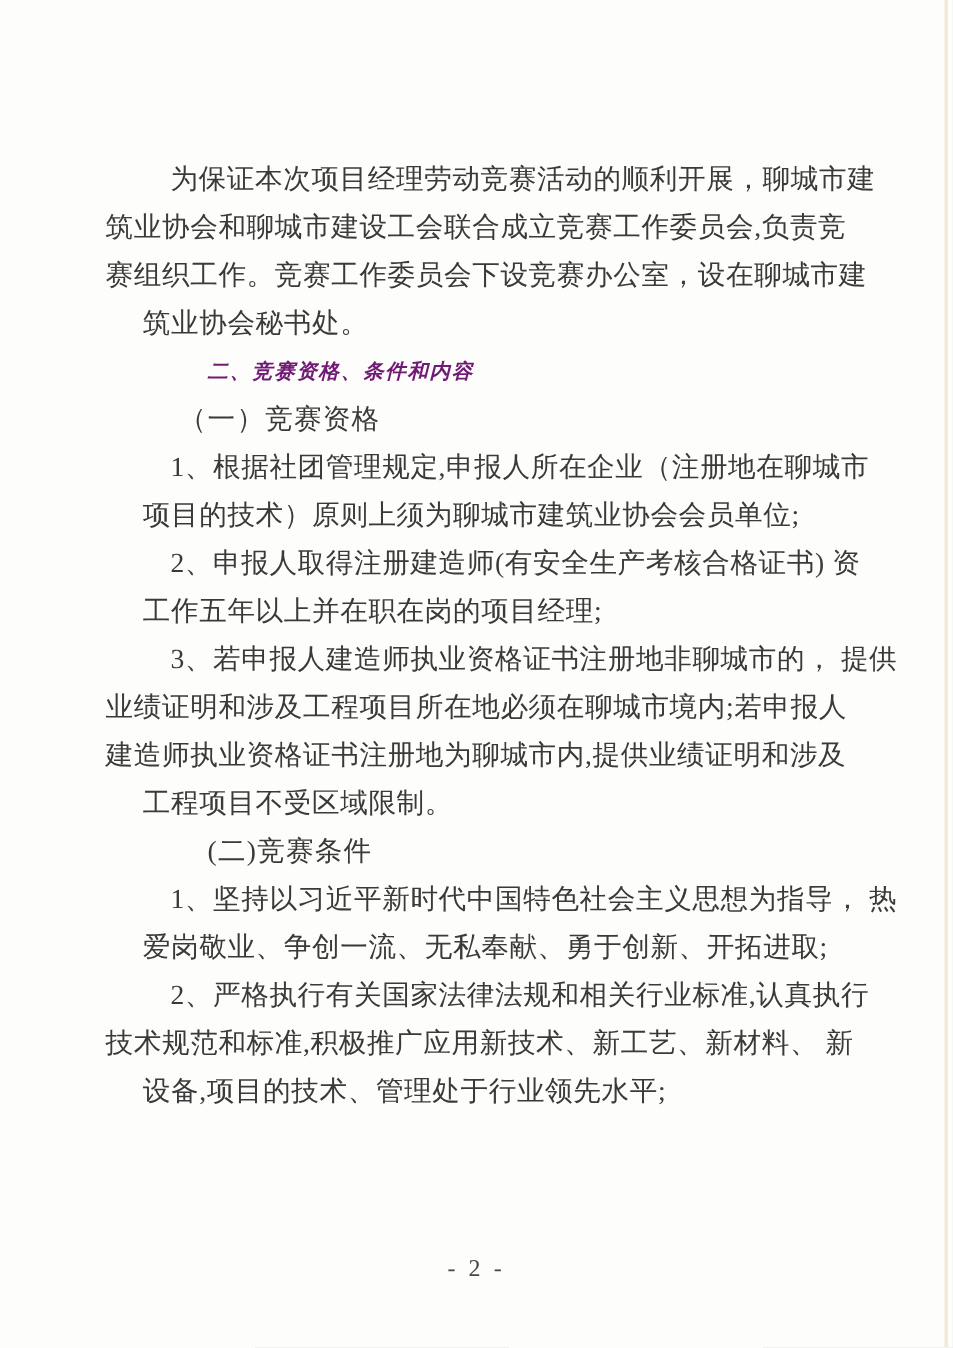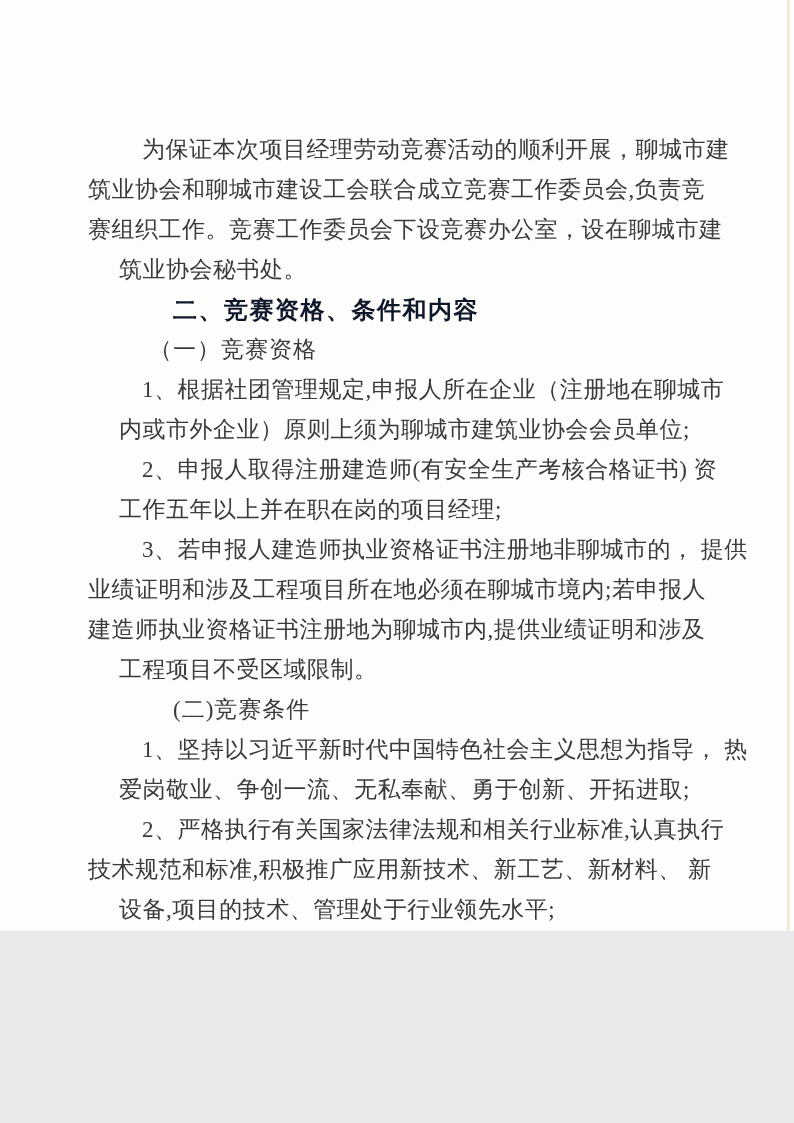--- a/index.html
+++ b/index.html
@@ -1,19 +1,19 @@
 <!DOCTYPE html>
 <html><head>
 <meta charset="utf-8">
 <style>
   html, body { margin: 0; padding: 0; background: #e9e9e9; }
   .page {
     position: relative;
     width: 794px;
-    height: 931px;
+    height: 1123px;
     margin: 0 auto;
     background: #fdfdfb;
     overflow: hidden;
     font-family: "Liberation Serif", "DejaVu Serif", serif;
     color: #3a3a3a;
   }
   
   .page-edge {
     position: absolute;
     top: 0; right: 4px;
@@ -33,23 +33,24 @@
     text-align: justify;
     text-align-last: justify;
     white-space: nowrap;
     letter-spacing: 0.5px;
   }
   .ln.ind { padding-left: 54px; }
   .ln.end { text-align-last: left; margin-left: 31px; }
   .ln.h2 {
     font-family: "Liberation Sans", "DejaVu Sans", sans-serif;
     font-weight: bold;
-    color: #0f172a;
+    color: #701a75;
     letter-spacing: 1.5px;
-    font-size: 24px;
+    font-size: 17px;
+    font-style: italic;
   }
   .ln.sub { letter-spacing: 1px; }
   .ln.sub1 { padding-left: 30px; }
   .footer {
     position: absolute;
     left: 0; top: 1046px;
     width: 100%;
     text-align: center;
     font-size: 20px;
     letter-spacing: 3px;
@@ -67,21 +68,21 @@
     <div class="ln ind">为保证本次项目经理劳动竞赛活动的顺利开展，聊城市建</div>
     <div class="ln">筑业协会和聊城市建设工会联合成立竞赛工作委员会,负责竞</div>
     <div class="ln">赛组织工作。竞赛工作委员会下设竞赛办公室，设在聊城市建</div>
     <div class="ln end">筑业协会秘书处。</div>
 
     <div class="ln ind h2 end">二、竞赛资格、条件和内容</div>
 
     <div class="ln sub sub1 end">（一）竞赛资格</div>
 
     <div class="ln ind">1、根据社团管理规定,申报人所在企业（注册地在聊城市</div>
-    <div class="ln end">内或市外企业）原则上须为聊城市建筑业协会会员单位;</div>
+    <div class="ln end">项目的技术）原则上须为聊城市建筑业协会会员单位;</div>
 
     <div class="ln ind">2、申报人取得注册建造师(有安全生产考核合格证书) 资</div>
     <div class="ln end">工作五年以上并在职在岗的项目经理;</div>
 
     <div class="ln ind">3、若申报人建造师执业资格证书注册地非聊城市的， 提供</div>
     <div class="ln">业绩证明和涉及工程项目所在地必须在聊城市境内;若申报人</div>
     <div class="ln">建造师执业资格证书注册地为聊城市内,提供业绩证明和涉及</div>
     <div class="ln end">工程项目不受区域限制。</div>
 
     <div class="ln ind sub end">(二)竞赛条件</div>

